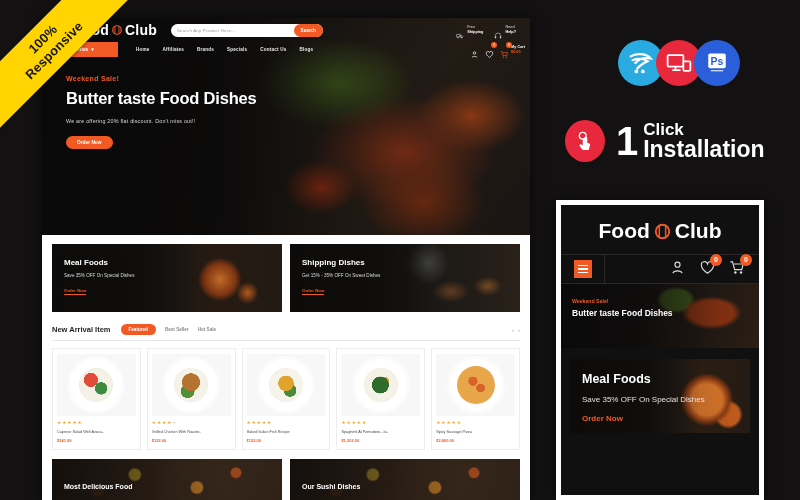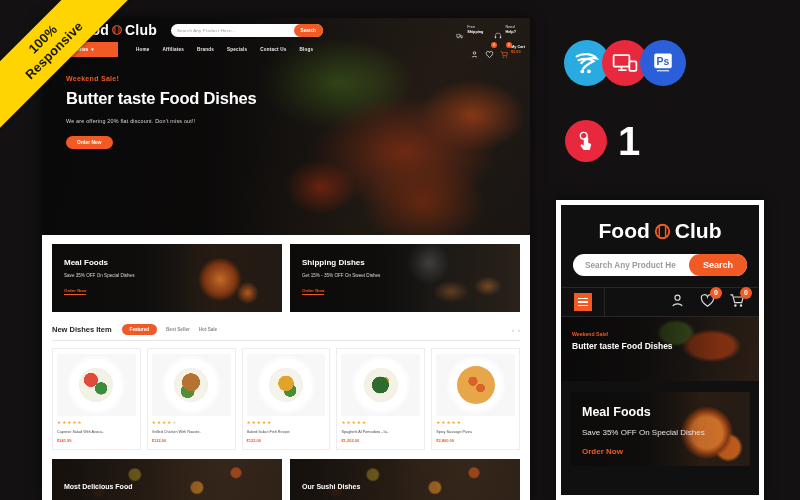--- a/index.html
+++ b/index.html
@@ -135,21 +135,21 @@
       radial-gradient(circle 13px at 36% 34%, #f1c331 0 40%, rgba(241,195,49,0) 55%),
       radial-gradient(circle 12px at 63% 62%, #d98b2a 0 45%, rgba(217,139,42,0) 60%),
       radial-gradient(circle 10px at 80% 30%, #b8521f 0 45%, rgba(184,82,31,0) 62%),
       radial-gradient(circle 11px at 20% 70%, #6d3b1b 0 45%, rgba(109,59,27,0) 62%),
       linear-gradient(100deg,#3a2a1c 0%,#4a3422 50%,#33241a 100%); }
   .bb .bsh { position:absolute; inset:0;
     background:linear-gradient(90deg, rgba(12,10,9,.82) 0%, rgba(12,10,9,.55) 45%, rgba(12,10,9,.2) 75%, rgba(12,10,9,.1) 100%); }
   .bb .bt { position:relative; z-index:3; padding:24px 0 0 12px; color:#fff; font-size:7px; font-weight:bold; }
 
   
-  .badges { position:absolute; left:564px; top:40px; display:flex; align-items:center; z-index:20; }
+  .badges { position:absolute; left:618px; top:40px; display:flex; align-items:center; z-index:20; }
   .badge-circle { width:46px; height:46px; border-radius:50%; display:flex; align-items:center;
     justify-content:center; }
   .bc1 { background:#29abe2; }
   .bc2 { background:#e8283c; margin-left:-8px; }
   .bc3 { background:#2b5fd9; margin-left:-8px; }
 
   .oneclick { position:absolute; left:565px; top:120px; display:flex; align-items:center; gap:11px; z-index:20; }
   .oc-circle { width:42px; height:42px; border-radius:50%; background:#e8283c;
     display:flex; align-items:center; justify-content:center; }
   .oc-text { display:flex; align-items:center; }
@@ -345,21 +345,21 @@
           <div class="pshade"></div>
           <div class="pc">
             <div class="pt">Shipping Dishes</div>
             <div class="ps">Get 15% - 35% OFF On Sweet Dishes</div>
             <div class="pb">Order Now</div>
           </div>
         </div>
       </div>
 
       <div class="arrival">
-        <h3>New Dishes Item</h3>
+        <h3>New Arrival Item</h3>
         <div class="tabs">
           <span class="tab on">Featured</span>
           <span class="tab">Best Seller</span>
           <span class="tab">Hot Sale</span>
         </div>
         <div class="arrows">
           <span>‹</span>
           <span>›</span>
         </div>
       </div>
@@ -486,41 +486,41 @@
 
   <div class="oneclick">
     <div class="oc-circle">
       <svg viewBox="0 0 32 32" width="24" height="24">
         <circle cx="13" cy="9" r="4.5" fill="none" stroke="#fff" stroke-width="1.8"></circle>
         <path d="M13 12v10l-3-2-1.5 2.2L13 28h8l2-8-4-1.6V12a2 2 0 10-4 0z" fill="#fff"></path>
       </svg>
     </div>
     <div class="oc-text">
       <span class="oc-num">1</span>
+      <span class="oc-lines">
+        <span class="l1">Click</span>
+        <span class="l2">Installation</span>
+      </span>
     </div>
   </div>
 
   <div class="mobile">
     <div class="mob-inner">
       <div class="m-logo">
         <span>Food</span>
         <span class="plate">
           <svg viewBox="0 0 24 24" width="19" height="19">
             <circle cx="12" cy="12" r="8.5" fill="none" stroke="#f15a24" stroke-width="2.4"></circle>
             <rect x="7" y="5.5" width="1.9" height="13" fill="#f15a24"></rect>
             <rect x="15" y="5.5" width="1.9" height="13" fill="#f15a24"></rect>
           </svg>
         </span>
         <span>Club</span>
       </div>
 
-      <div class="m-search">
-        <span class="ph">Search Any Product He</span>
-        <span class="sbtn">Search</span>
-      </div>
 
       <div class="m-iconrow">
         <div class="m-menu">
           <span class="sq">
               <i></i>
               <i></i>
               <i></i>
             </span>
         </div>
         <div class="m-icons">

